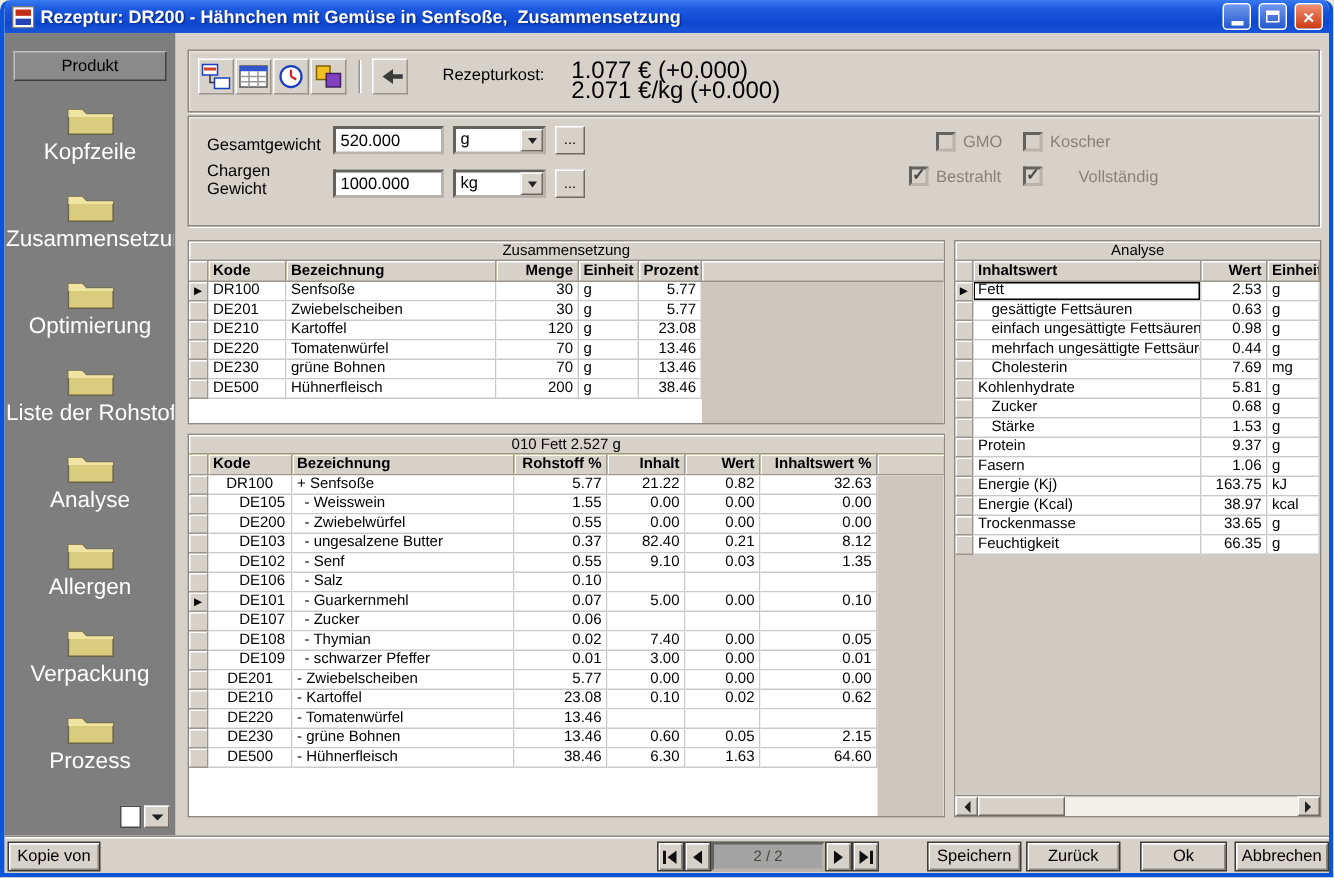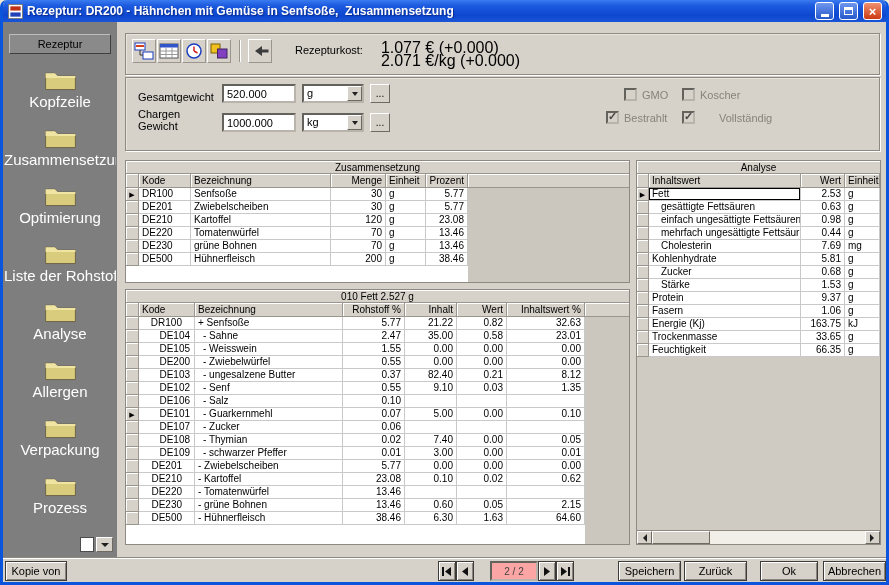--- a/index.html
+++ b/index.html
@@ -77,21 +77,21 @@
   .per-combo { position: absolute; left: 638px; top: 31px; width: 112px; margin-left: 0; }
 
   
   .grid-panel { position: absolute; border: 1px solid #8e8a82; display: flex; flex-direction: column; background: #fff; }
   .zus  { left: 8px;   top: 138px; width: 505px; height: 123px; }
   .fett { left: 8px;   top: 267px; width: 505px; height: 256px; }
   .ana  { left: 519px; top: 138px; width: 245px; height: 385px; }
 
   .grid-title { height: 13px; flex: 0 0 13px; line-height: 13px; text-align: center; font-size: 10px;
     background: #d6d2ca; border-bottom: 1px solid #9a968e; box-shadow: inset 1px 1px 0 #fff; }
-  .hrow { display: flex; height: 14px; flex: 0 0 14px; background: #eab308; }
+  .hrow { display: flex; height: 14px; flex: 0 0 14px; background: #eab308; font-weight: bold; }
   .hc { font-size: 10px; line-height: 13px; padding: 0 3px; white-space: nowrap; overflow: hidden;
     border-right: 1px solid #9a968e; border-bottom: 1px solid #9a968e; box-shadow: inset 1px 1px 0 #fff; background: #d6d2ca; }
   .gbody { display: flex; flex: 1; min-height: 0; overflow: hidden; background: #fff; }
   .gcols { display: flex; flex-direction: column; background: #fff; }
   .gfill { flex: 1; background: #cbc7bf; }
   .ana .gbody { flex-direction: column; background: #cfcbc3; }
   .ana .gcols { width: 100%; background: transparent; }
 
   .grow { display: flex; height: 13px; flex: 0 0 13px; cursor: default; }
   .c { font-size: 10px; line-height: 12px; padding: 0 3px; white-space: nowrap; overflow: hidden;
@@ -134,22 +134,22 @@
     font-size: 11px; color: #000; cursor: pointer; padding: 0 2px; }
   .kopie { left: 2px; width: 62px; }
   .speichern { left: 615px; width: 63px; }
   .zurueck { left: 681px; width: 63px; }
   .ok { left: 757px; width: 58px; }
   .abbrechen { left: 820px; width: 63px; }
   .nav { position: absolute; left: 435px; top: 3px; display: flex; }
   .nav-btn { width: 18px; height: 20px; background: #d6d2ca; border: 1px solid #3e3c38;
     box-shadow: inset 1px 1px 0 #fff, inset -1px -1px 0 #8a867e; display: flex; align-items: center;
     justify-content: center; padding: 0; cursor: pointer; }
-  .nav-ind { width: 48px; height: 20px; border: 2px inset #b8b4ac; background: #fca5a5; text-align: center;
-    line-height: 17px; font-size: 10px; color: #44423e; margin-left: 16px; }
+  .nav-ind { width: 76px; height: 20px; border: 2px inset #b8b4ac; background: #a3a3a3; text-align: center;
+    line-height: 17px; font-size: 10px; color: #44423e; }
 </style>
 </head>
 <body>
 
 <div class="window">
 
   <div class="titlebar">
     <span class="app-icon">
       <svg viewBox="0 0 16 16" width="15" height="15">
         <rect x="0.5" y="0.5" width="15" height="15" fill="#fff" stroke="#7a7a7a"></rect>
@@ -163,21 +163,21 @@
       </span>
     <span class="tb-btn">
         <span class="glyph-max"></span>
       </span>
     <span class="tb-btn close">×</span>
   </div>
 
   <div class="body-row">
 
     <div class="sidebar">
-      <div class="sidebar-header">Rezeptur</div>
+      <div class="sidebar-header">Produkt</div>
       <div class="sidebar-items">
 
           <div class="sidebar-item">
             <svg class="folder-icon" viewBox="0 0 34 26">
               <path d="M1.5 7.5 h9.5 l3 3 h18.5 v14 h-31 z" fill="#d9cc7c" stroke="#6b6347"></path>
               <path d="M1.5 7.5 h9.5 l3 3 h18.5 v2 h-31 z" fill="#efe4a2" stroke="none"></path>
             </svg>
             <span class="sidebar-label">Kopfzeile</span>
           </div>
 
@@ -422,29 +422,20 @@
               <div class="grow">
                 <span class="c fc-m mk"></span>
                 <span class="c fc-kode">DR100</span>
                 <span class="c fc-bez">+ Senfsoße</span>
                 <span class="c fc-roh num">5.77</span>
                 <span class="c fc-inh num">21.22</span>
                 <span class="c fc-wert num">0.82</span>
                 <span class="c fc-iw num">32.63</span>
               </div>
 
-              <div class="grow">
-                <span class="c fc-m mk"></span>
-                <span class="c fc-kode ch">DE104</span>
-                <span class="c fc-bez ch">- Sahne</span>
-                <span class="c fc-roh num">2.47</span>
-                <span class="c fc-inh num">35.00</span>
-                <span class="c fc-wert num">0.58</span>
-                <span class="c fc-iw num">23.01</span>
-              </div>
 
               <div class="grow">
                 <span class="c fc-m mk"></span>
                 <span class="c fc-kode ch">DE105</span>
                 <span class="c fc-bez ch">- Weisswein</span>
                 <span class="c fc-roh num">1.55</span>
                 <span class="c fc-inh num">0.00</span>
                 <span class="c fc-wert num">0.00</span>
                 <span class="c fc-iw num">0.00</span>
               </div>
@@ -664,20 +655,26 @@
                 <span class="c ac-einheit">g</span>
               </div>
 
               <div class="grow">
                 <span class="c ac-m mk"></span>
                 <span class="c ac-name">Energie (Kj)</span>
                 <span class="c ac-wert num">163.75</span>
                 <span class="c ac-einheit">kJ</span>
               </div>
 
+              <div class="grow">
+                <span class="c ac-m mk"></span>
+                <span class="c ac-name">Energie (Kcal)</span>
+                <span class="c ac-wert num">38.97</span>
+                <span class="c ac-einheit">kcal</span>
+              </div>
 
               <div class="grow">
                 <span class="c ac-m mk"></span>
                 <span class="c ac-name">Trockenmasse</span>
                 <span class="c ac-wert num">33.65</span>
                 <span class="c ac-einheit">g</span>
               </div>
 
               <div class="grow">
                 <span class="c ac-m mk"></span>

